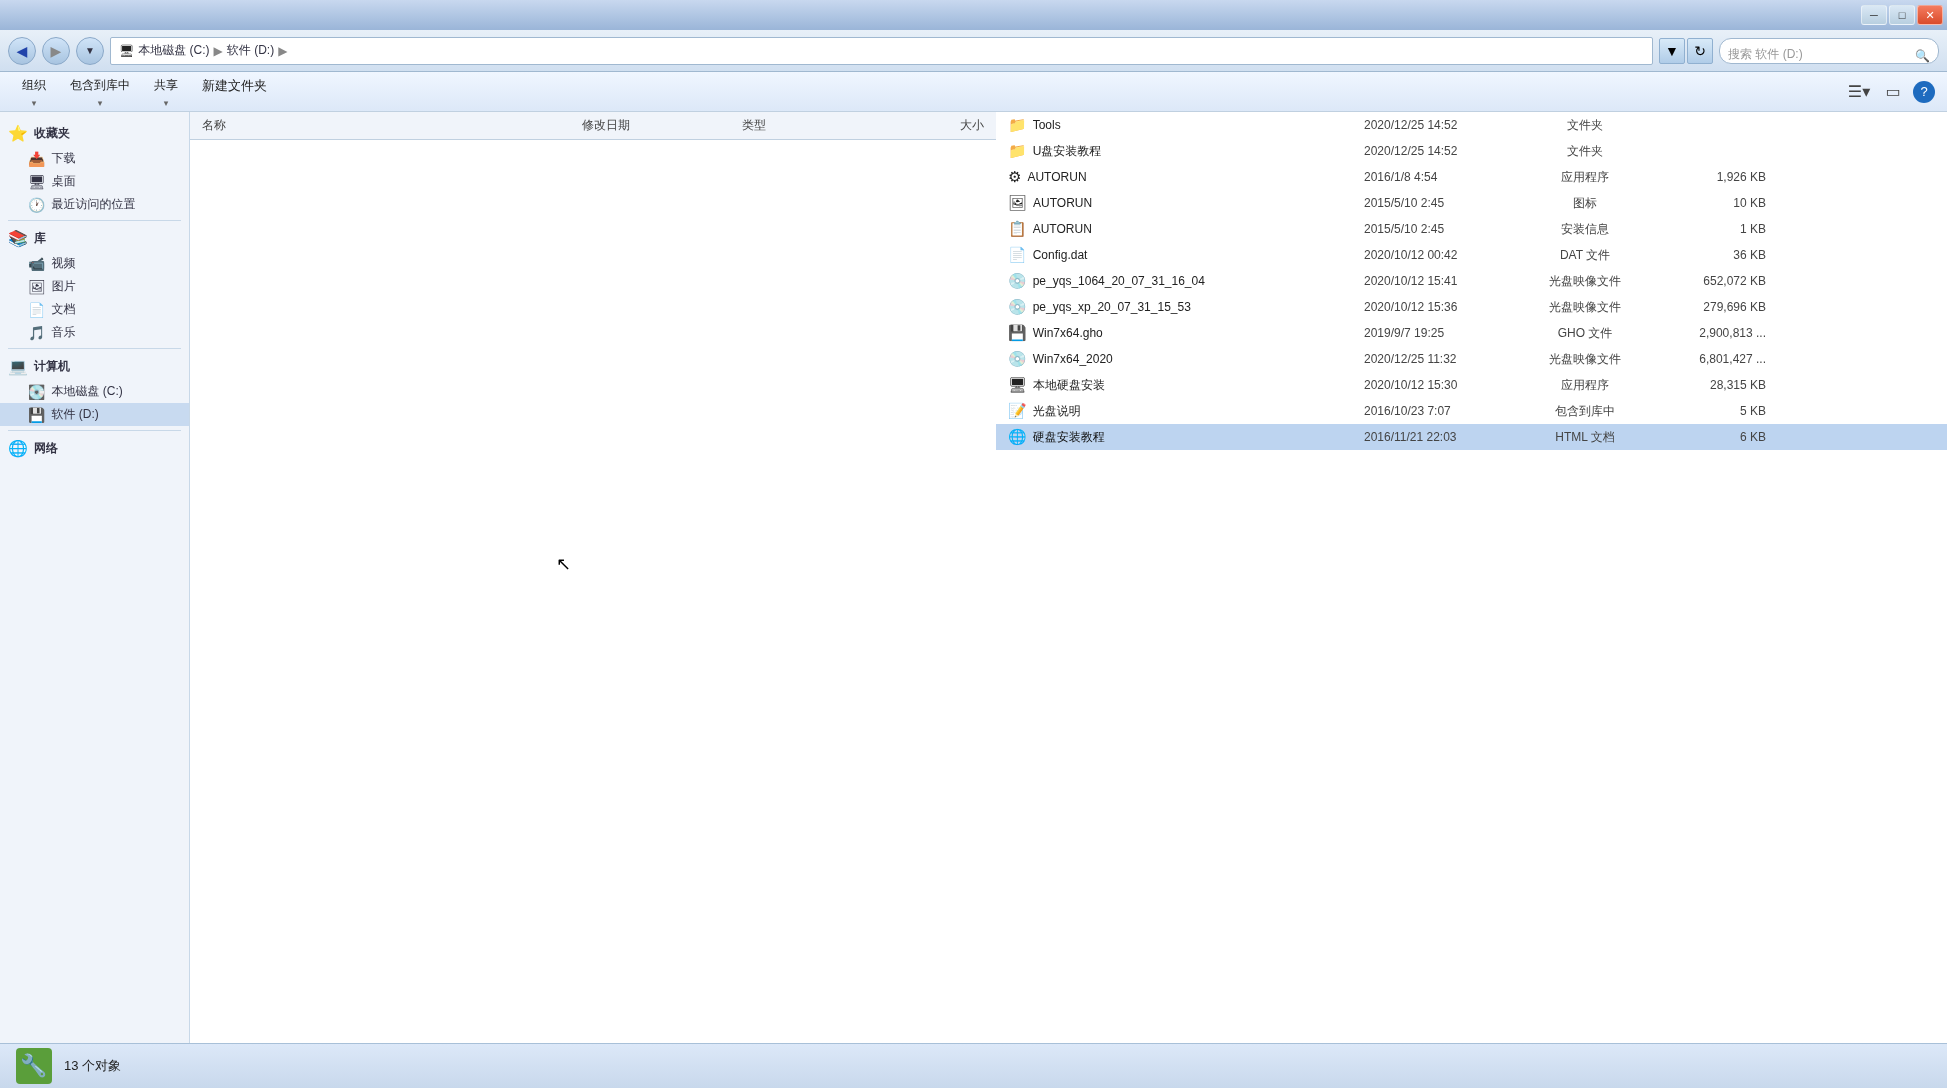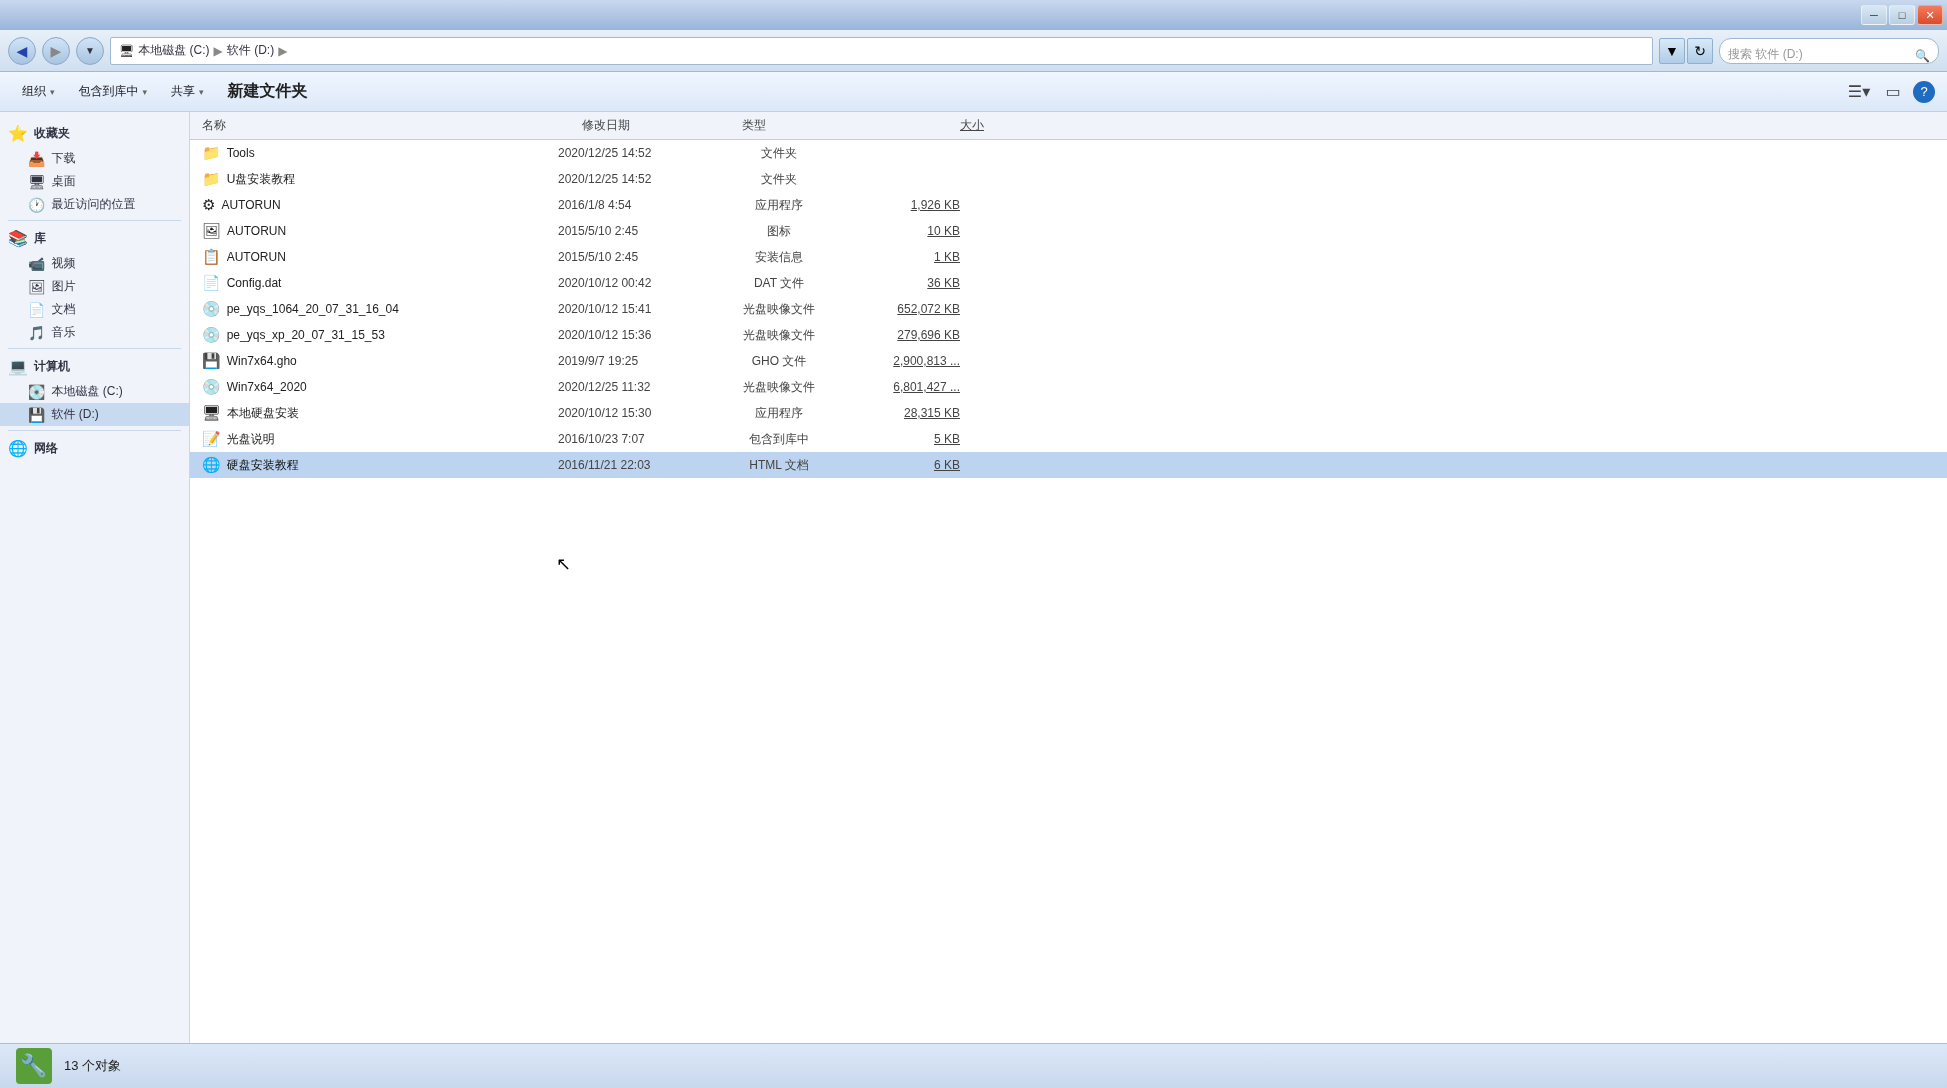--- a/index.html
+++ b/index.html
@@ -129,32 +129,31 @@
     .toolbar-btn {
       height: 30px;
       display: flex;
       align-items: center;
       padding: 0 10px;
       gap: 4px;
       cursor: pointer;
       border-radius: 3px;
       font-size: 12px;
       color: #222;
+      flex-direction: column;
     }
     .toolbar-btn .arrow { font-size: 9px; color: #666; }
     .toolbar-new-folder {
       height: 30px;
       display: flex;
-      align-items: center;
       padding: 0 10px;
       cursor: pointer;
       border-radius: 3px;
-      font-size: 16px;
+      font-size: 13px;
       color: #222;
-      font-weight: bold;
     }
     .toolbar-right {
       margin-left: auto;
       display: flex;
       align-items: center;
       gap: 6px;
     }
     .view-btn {
       width: 28px;
       height: 28px;
@@ -217,37 +216,37 @@
     .sidebar-divider {
       height: 1px;
       background: #c8d8e8;
       margin: 4px 8px;
     }
 
     
     .file-area {
       flex: 1;
       display: flex;
-      flex-direction: column;
+      flex-direction: row;
       overflow: hidden;
     }
     .file-list-header {
       display: flex;
       align-items: center;
       background: #f0f4fa;
       border-bottom: 1px solid #c0d0e0;
       padding: 0 8px;
       height: 28px;
       font-size: 12px;
       color: #444;
     }
     .col-name { width: 380px; cursor: pointer; padding: 0 4px; }
     .col-date { width: 160px; cursor: pointer; padding: 0 4px; }
     .col-type { width: 130px; cursor: pointer; padding: 0 4px; }
-    .col-size { width: 120px; cursor: pointer; padding: 0 4px; text-align: right; text-decoration: underline; }
+    .col-size { width: 120px; cursor: pointer; padding: 0 4px; text-align: right; }
 
     .file-list {
       flex: 1;
       overflow-y: auto;
       background: white;
     }
     .file-row {
       display: flex;
       align-items: center;
       height: 26px;

